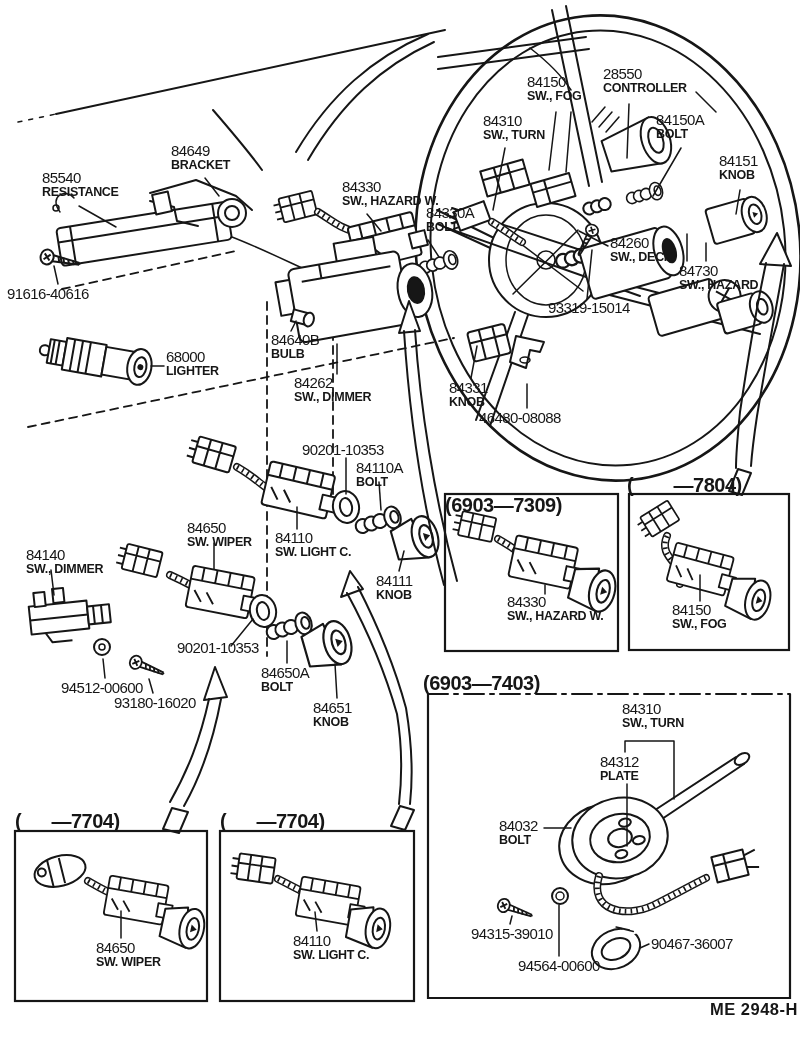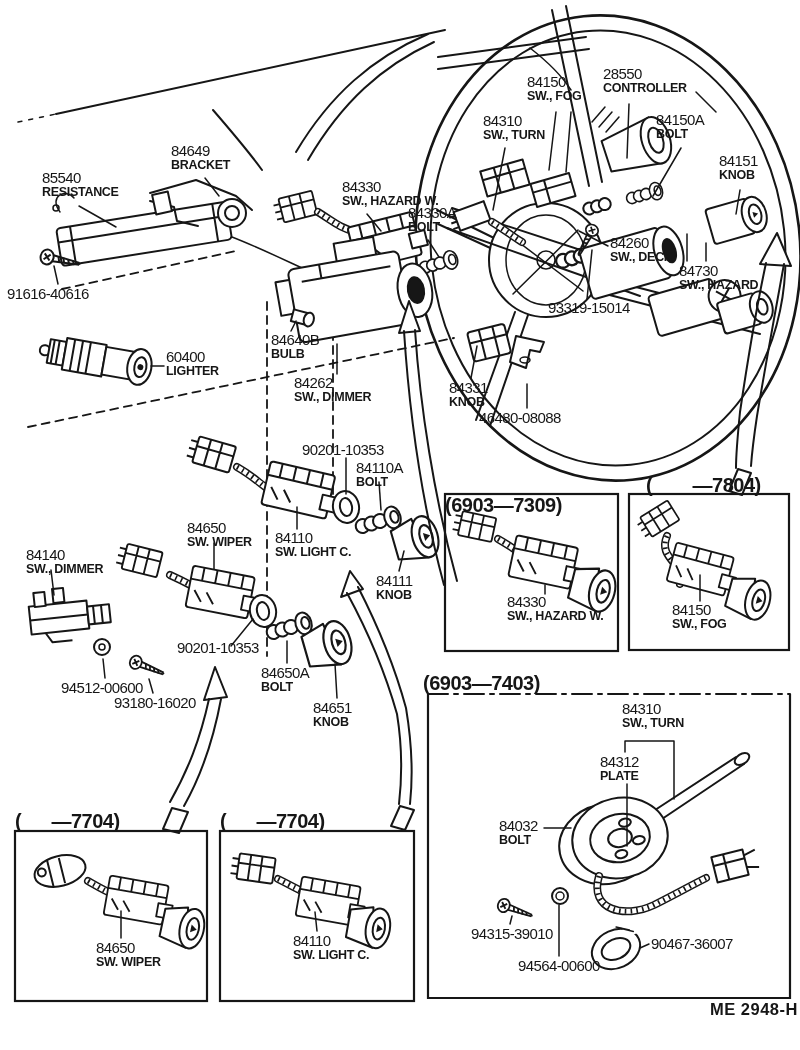--- a/index.html
+++ b/index.html
@@ -427,44 +427,44 @@
 </svg>
 
 <div class="callout" style="left:527px;top:74px"><span class="num">84150</span><span class="nm">SW., FOG</span></div>
 <div class="callout" style="left:603px;top:66px"><span class="num">28550</span><span class="nm">CONTROLLER</span></div>
 <div class="callout" style="left:483px;top:113px"><span class="num">84310</span><span class="nm">SW., TURN</span></div>
 <div class="callout" style="left:656px;top:112px"><span class="num">84150A</span><span class="nm">BOLT</span></div>
 <div class="callout" style="left:719px;top:153px"><span class="num">84151</span><span class="nm">KNOB</span></div>
 <div class="callout" style="left:171px;top:143px"><span class="num">84649</span><span class="nm">BRACKET</span></div>
 <div class="callout" style="left:42px;top:170px"><span class="num">85540</span><span class="nm">RESISTANCE</span></div>
 <div class="callout" style="left:342px;top:179px"><span class="num">84330</span><span class="nm">SW., HAZARD W.</span></div>
-<div class="callout" style="left:408px;top:205px"><span class="num">84330A</span><span class="nm">BOLT</span></div>
+<div class="callout" style="left:426px;top:205px"><span class="num">84330A</span><span class="nm">BOLT</span></div>
 <div class="callout" style="left:610px;top:235px"><span class="num">84260</span><span class="nm">SW., DECK</span></div>
 <div class="callout" style="left:679px;top:263px"><span class="num">84730</span><span class="nm">SW., HAZARD</span></div>
 <div class="callout" style="left:7px;top:286px"><span class="num">91616-40616</span></div>
 <div class="callout" style="left:548px;top:300px"><span class="num">93319-15014</span></div>
 <div class="callout" style="left:271px;top:332px"><span class="num">84640B</span><span class="nm">BULB</span></div>
-<div class="callout" style="left:166px;top:349px"><span class="num">60400</span><span class="nm">LIGHTER</span></div>
+<div class="callout" style="left:166px;top:349px"><span class="num">68000</span><span class="nm">LIGHTER</span></div>
 <div class="callout" style="left:294px;top:375px"><span class="num">84262</span><span class="nm">SW., DIMMER</span></div>
 <div class="callout" style="left:449px;top:380px"><span class="num">84331</span><span class="nm">KNOB</span></div>
 <div class="callout" style="left:479px;top:410px"><span class="num">46480-08088</span></div>
 <div class="callout" style="left:302px;top:442px"><span class="num">90201-10353</span></div>
 <div class="callout" style="left:356px;top:460px"><span class="num">84110A</span><span class="nm">BOLT</span></div>
 <div class="callout" style="left:187px;top:520px"><span class="num">84650</span><span class="nm">SW. WIPER</span></div>
 <div class="callout" style="left:275px;top:530px"><span class="num">84110</span><span class="nm">SW. LIGHT C.</span></div>
 <div class="callout" style="left:26px;top:547px"><span class="num">84140</span><span class="nm">SW., DIMMER</span></div>
 <div class="callout" style="left:376px;top:573px"><span class="num">84111</span><span class="nm">KNOB</span></div>
 <div class="callout" style="left:177px;top:640px"><span class="num">90201-10353</span></div>
 <div class="callout" style="left:261px;top:665px"><span class="num">84650A</span><span class="nm">BOLT</span></div>
 <div class="callout" style="left:61px;top:680px"><span class="num">94512-00600</span></div>
 <div class="callout" style="left:114px;top:695px"><span class="num">93180-16020</span></div>
 <div class="callout" style="left:313px;top:700px"><span class="num">84651</span><span class="nm">KNOB</span></div>
 
 <div class="inset-hdr" style="left:445px;top:494px">(6903—7309)</div>
-<div class="inset-hdr" style="left:646px;top:474px">(        —7804)</div>
+<div class="inset-hdr" style="left:627px;top:474px">(        —7804)</div>
 <div class="inset-hdr" style="left:423px;top:672px">(6903—7403)</div>
 <div class="inset-hdr" style="left:15px;top:810px">(      —7704)</div>
 <div class="inset-hdr" style="left:220px;top:810px">(      —7704)</div>
 
 <div class="callout" style="left:507px;top:594px"><span class="num">84330</span><span class="nm">SW., HAZARD W.</span></div>
 <div class="callout" style="left:672px;top:602px"><span class="num">84150</span><span class="nm">SW., FOG</span></div>
 <div class="callout" style="left:622px;top:701px"><span class="num">84310</span><span class="nm">SW., TURN</span></div>
 <div class="callout" style="left:600px;top:754px"><span class="num">84312</span><span class="nm">PLATE</span></div>
 <div class="callout" style="left:499px;top:818px"><span class="num">84032</span><span class="nm">BOLT</span></div>
 <div class="callout" style="left:471px;top:926px"><span class="num">94315-39010</span></div>

